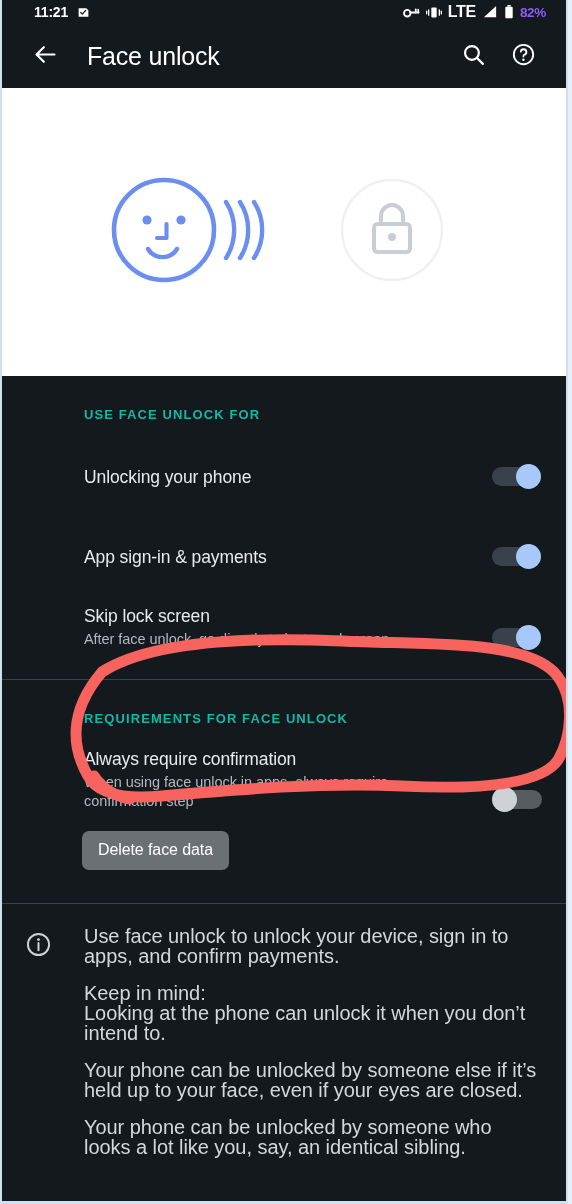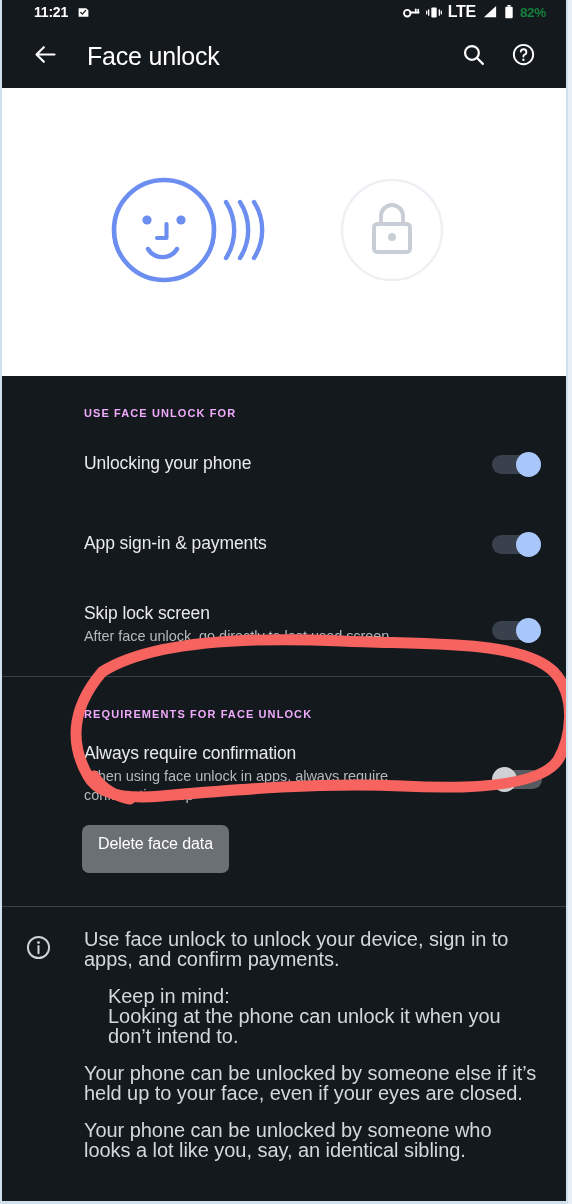--- a/index.html
+++ b/index.html
@@ -39,21 +39,21 @@
   .sb-right { display: flex; align-items: center; gap: 6px; padding-right: 10px;}
   .sb-time {
     color: #ffffff;
     font-size: 14px;
     font-weight: bold;
     letter-spacing: -0.2px;
     line-height: 1;
   }
   .sb-icon { display: inline-flex; align-items: center; color: #ffffff; }
   .sb-batt {
-    color: #15803d;
+    color: #8b5cf6;
     font-size: 13.5px;
     font-weight: bold;
     letter-spacing: -0.3px;
   }
   .sb-lte {
     color: #ffffff;
     font-size: 16px;
     font-weight: bold;
     letter-spacing: -0.3px;
   }
@@ -106,30 +106,30 @@
   .content {
     position: absolute;
     top: 376px; left: 0; right: 0; bottom: 0;
     background: #14191e;
     overflow: hidden;
   }
   .section { background: #14191e; position: relative; }
   .divider { height: 1px; background: #3a4249; }
 
   .section-header {
-    color: #f0abfc;
-    font-size: 11px;
+    color: #14b8a6;
+    font-size: 13px;
     font-weight: bold;
     letter-spacing: 1.1px;
     padding: 31px 0 0 82px;
   }
 
   .row {
     display: flex;
-    align-items: center;
+    align-items: flex-end;
     padding: 0 24px 0 82px;
     min-height: 44px;
   }
   .row-text { flex: 1 1 auto; padding-right: 22px; }
   .row-title {
     color: #e9eaec;
     font-size: 17.5px;
     line-height: 22px;
     letter-spacing: -0.1px;
   }
@@ -166,21 +166,21 @@
   .toggle.off .track { left: 6px; background: #565b60; }
   .toggle.off .thumb { left: 0px; background: #cfd2d4; }
 
   
   .chip {
     display: inline-block;
     background: #6b7075;
     color: #ffffff;
     font-size: 16px;
     border-radius: 7px;
-    padding: 10px 16px 20px 16px;
+    padding: 10px 16px 11px 16px;
     letter-spacing: -0.1px;
   }
 
   
   .footer {
     display: flex;
     padding: 22px 24px 0 18px;
   }
   .footer-icon {
     flex: 0 0 auto;
@@ -375,21 +375,21 @@
     <div class="footer">
       <div class="footer-icon">
         <svg width="27" height="27" viewBox="0 0 24 24">
             <circle cx="12" cy="12" r="9.4" fill="none" stroke="#cfd3d6" stroke-width="1.7"></circle>
             <circle cx="12" cy="7.6" r="1.25" fill="#cfd3d6"></circle>
             <path d="M12 10.6 V17" stroke="#cfd3d6" stroke-width="1.8" stroke-linecap="round"></path>
           </svg>
       </div>
       <div class="footer-text">
         <p class="footer-p">Use face unlock to unlock your device, sign in to apps, and confirm payments.</p>
-        <p class="footer-p" style="white-space:pre-line;margin-left:24px;">Keep in mind:
+        <p class="footer-p" style="white-space:pre-line;">Keep in mind:
 Looking at the phone can unlock it when you don’t intend to.</p>
         <p class="footer-p">Your phone can be unlocked by someone else if it’s held up to your face, even if your eyes are closed.</p>
         <p class="footer-p">Your phone can be unlocked by someone who looks a lot like you, say, an identical sibling.</p>
       </div>
     </div>
 
   </div>
 
   <svg class="annot" viewBox="0 0 572 1204">
     <path d="M100 672

